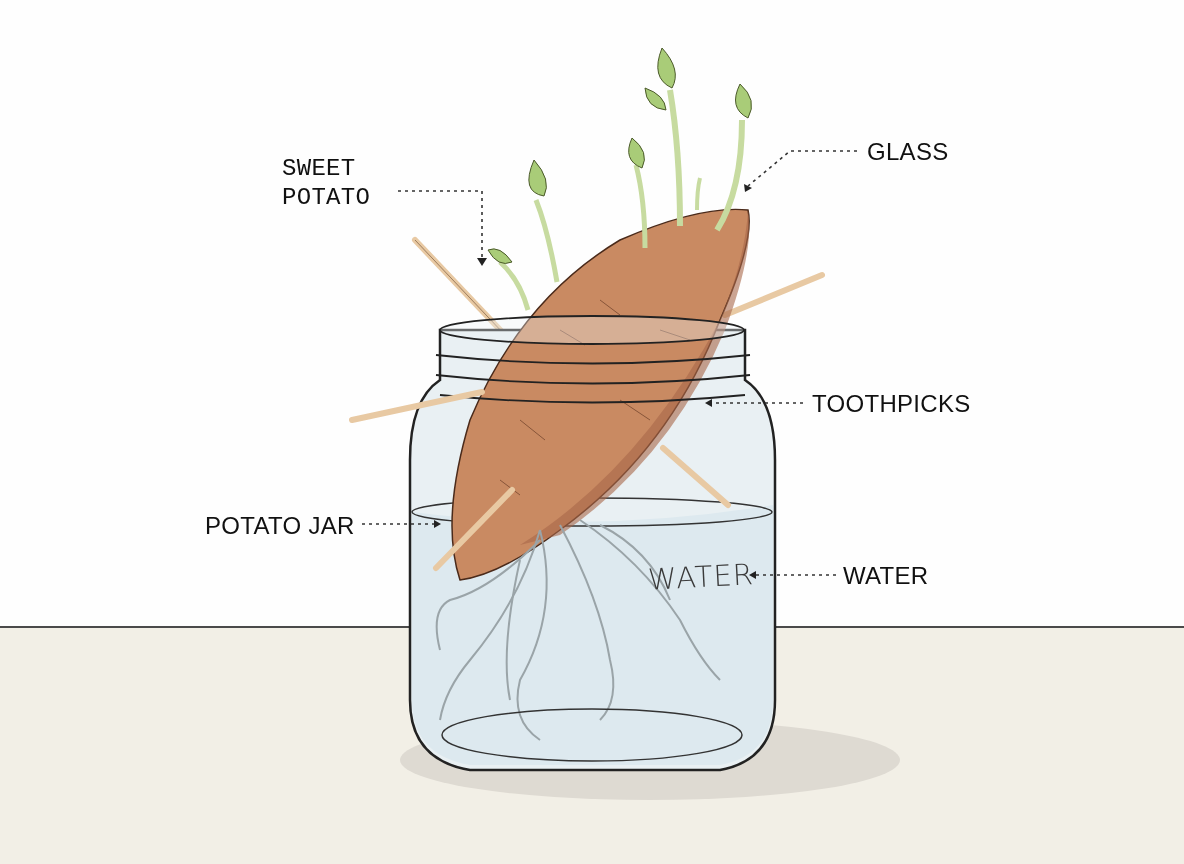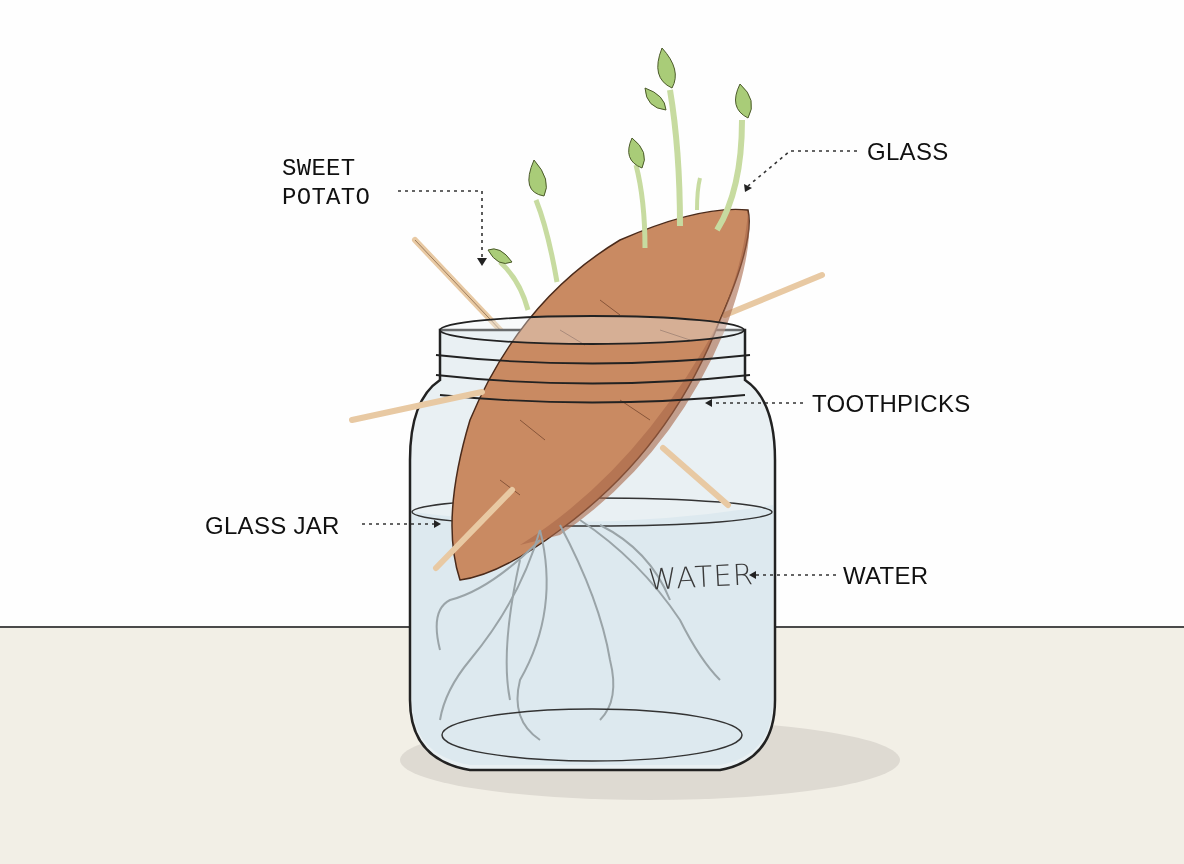--- a/index.html
+++ b/index.html
@@ -99,14 +99,14 @@
     <polygon points="756,571 756,579 749,575"></polygon>
   </g>
 </svg>
 
 <div class="handwrite">WATER</div>
 
 <div class="label lbl-sweet">SWEET
 POTATO</div>
 <div class="label lbl-slips">GLASS</div>
 <div class="label lbl-tooth">TOOTHPICKS</div>
-<div class="label lbl-glass">GLASS JAR</div>
+<div class="label lbl-glass">POTATO JAR</div>
 <div class="label lbl-water">WATER</div>
 
 </body></html>

